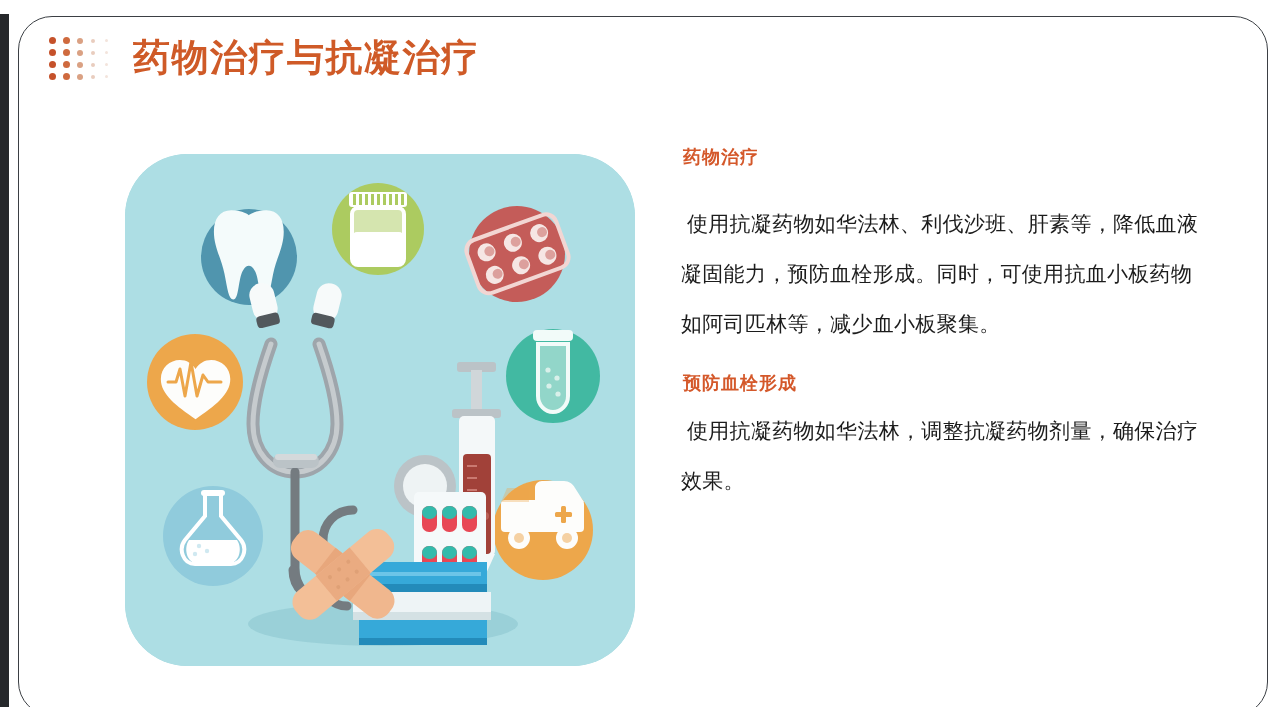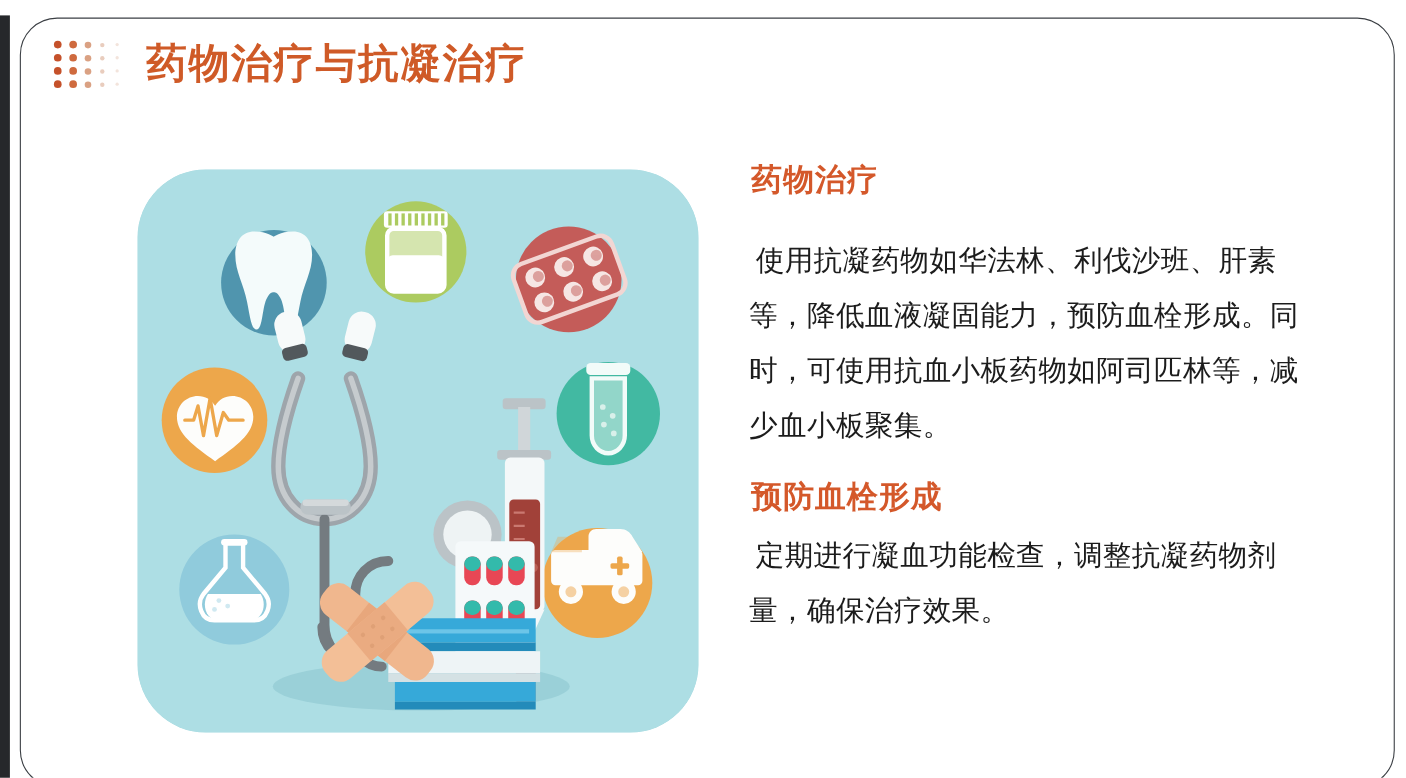--- a/index.html
+++ b/index.html
@@ -83,28 +83,28 @@
   }
   .illustration svg { display: block; width: 510px; height: 512px; }
 
   
   .content-col {
     position: absolute;
     left: 662px; top: 130px;
     width: 520px;
   }
   .sec-heading {
-    font-size: 28px;
+    font-size: 18px;
     font-weight: bold;
     color: #d4582a;
     letter-spacing: 1px;
     line-height: 1.2;
   }
   .sec-body {
-    font-size: 26px;
+    font-size: 21px;
     color: #1c1c1c;
     line-height: 50px;
     letter-spacing: 0.3px;
     text-indent: 6px;
     margin: 0;
   }
   .block-1 .sec-heading { margin: 0 0 30px 2px; }
   .block-2 .sec-heading { margin: 24px 0 12px 2px; }
 </style>
 </head>
@@ -355,19 +355,19 @@
 
     <div class="content-col">
 
       <div class="block-1">
         <div class="sec-heading">药物治疗</div>
         <p class="sec-body">使用抗凝药物如华法林、利伐沙班、肝素等，降低血液凝固能力，预防血栓形成。同时，可使用抗血小板药物如阿司匹林等，减少血小板聚集。</p>
       </div>
 
       <div class="block-2">
         <div class="sec-heading">预防血栓形成</div>
-        <p class="sec-body">定期进行凝血功能检查，调整抗凝药物剂量，确保治疗效果。</p>
+        <p class="sec-body">使用抗凝药物如华法林，调整抗凝药物剂量，确保治疗效果。</p>
       </div>
 
     </div>
 
   </div>
 </div>
 
 </body></html>

